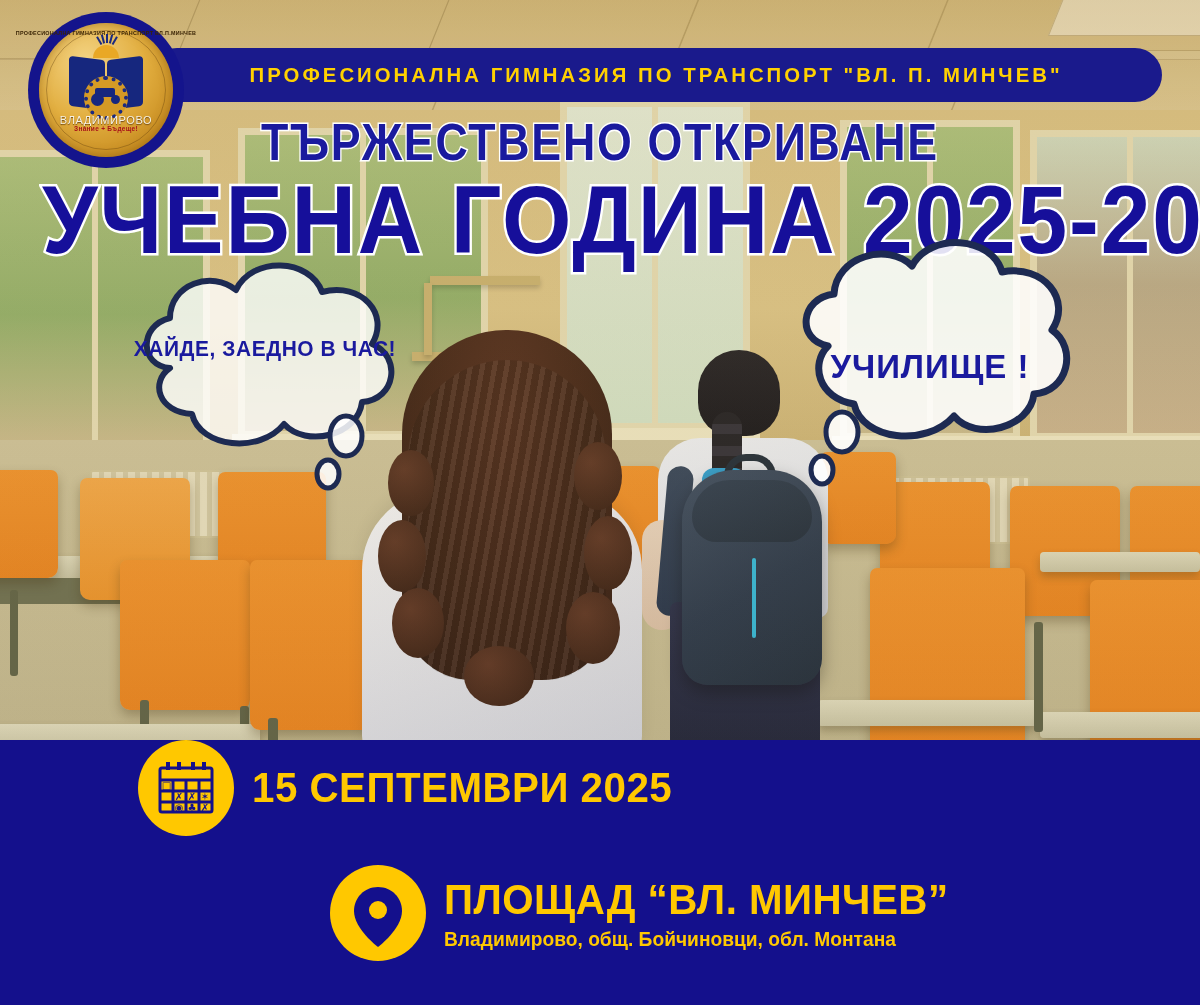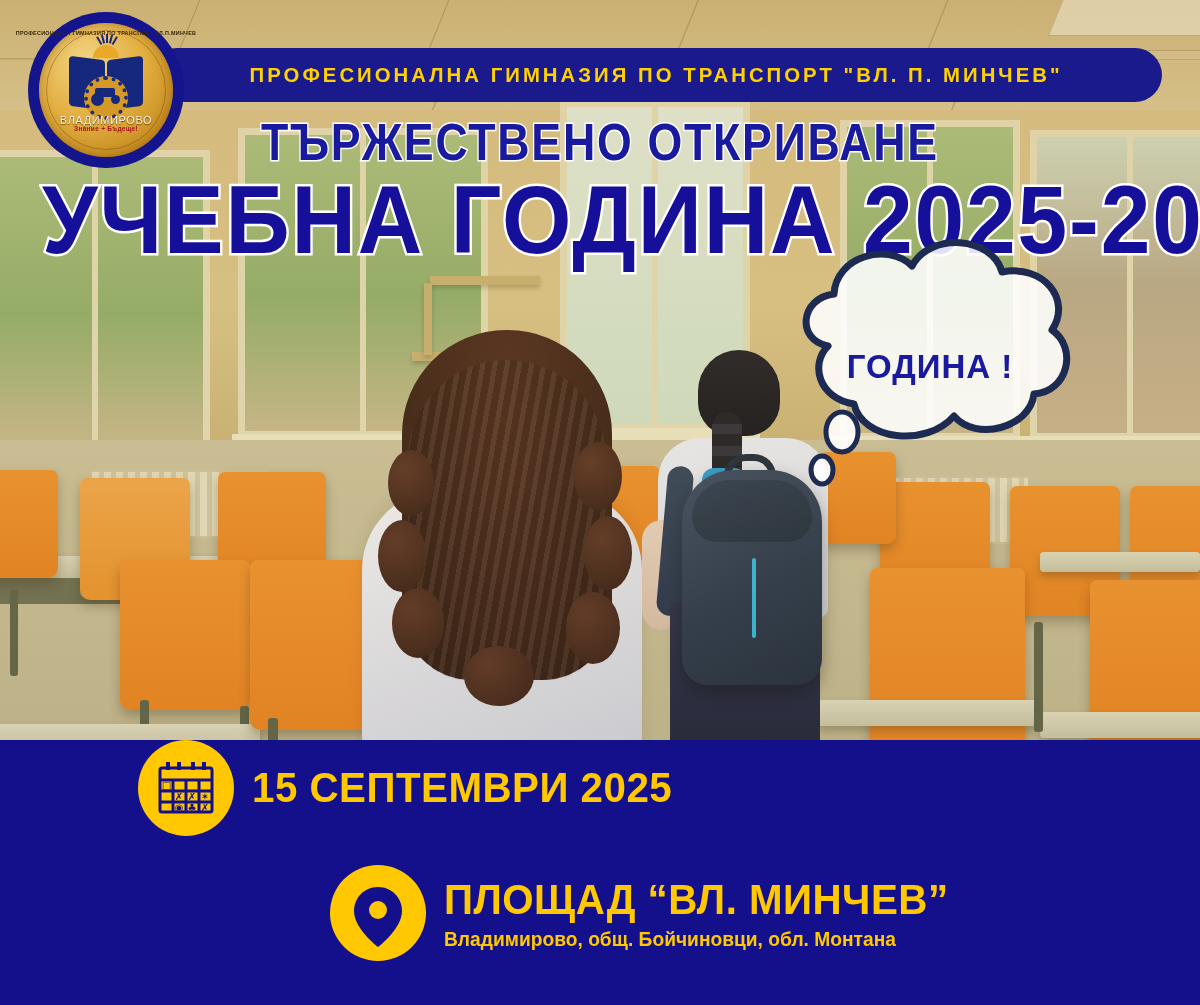--- a/index.html
+++ b/index.html
@@ -339,34 +339,48 @@
         <div class="w1"></div>
         <div class="w2"></div>
     </div>
     <div class="logo-town">ВЛАДИМИРОВО</div>
     <div class="logo-sub">Знание + Бъдеще!</div>
   </div>
 
   <div class="headline-sub">ТЪРЖЕСТВЕНО ОТКРИВАНЕ</div>
   <div class="headline-main">УЧЕБНА  ГОДИНА  2025-2026</div>
 
+  <div class="bubble" id="bubble-left">
+    <svg width="330" height="250" viewBox="0 0 330 250">
+      <g fill="#ffffff" fill-opacity="0.80" stroke="#1d2a52" stroke-width="6" stroke-linejoin="round">
+        <path d="M70 120 C40 118 38 78 70 70 C70 36 112 22 136 42 C152 8 210 10 222 44
+                 C262 34 290 66 272 96 C302 108 296 152 262 154 C258 188 206 200 184 176
+                 C160 206 100 200 92 166 C58 164 50 134 70 120 Z"></path>
+      </g>
+      <g fill="#ffffff" fill-opacity="0.85" stroke="#1d2a52" stroke-width="5">
+        <ellipse cx="246" cy="188" rx="16" ry="20"></ellipse>
+        <ellipse cx="228" cy="226" rx="11" ry="14"></ellipse>
+      </g>
+    </svg>
+    <div class="btxt">ХАЙДЕ, ЗАЕДНО В ЧАС!</div>
+  </div>
 
   <div class="bubble" id="bubble-right">
     <svg width="300" height="260" viewBox="0 0 300 260">
       <g fill="#ffffff" fill-opacity="0.88" stroke="#1d2a52" stroke-width="7" stroke-linejoin="round">
         <path d="M48 110 C16 104 20 62 54 58 C56 20 108 6 132 30 C150 -4 212 0 222 36
                  C264 28 292 64 272 94 C298 112 288 156 254 158 C250 192 196 206 174 180
                  C146 212 82 204 74 168 C38 162 30 128 48 110 Z"></path>
       </g>
       <g fill="#ffffff" fill-opacity="0.9" stroke="#1d2a52" stroke-width="5">
         <ellipse cx="62" cy="196" rx="16" ry="20"></ellipse>
         <ellipse cx="42" cy="234" rx="11" ry="14"></ellipse>
       </g>
     </svg>
-    <div class="btxt btxt2">ГОДИНА !</div>
+    <div class="btxt btxt2">УЧИЛИЩЕ !</div>
   </div>
 
   <div class="infobar">
 
     <div class="item" id="item-date">
       <div class="ic">
         <svg width="96" height="96" viewBox="0 0 96 96">
           <g stroke="#14108c" fill="none" stroke-width="3">
             <rect x="22" y="28" width="52" height="44" rx="2" fill="#ffc800"></rect>
             <line x1="22" y1="40" x2="74" y2="40"></line>

